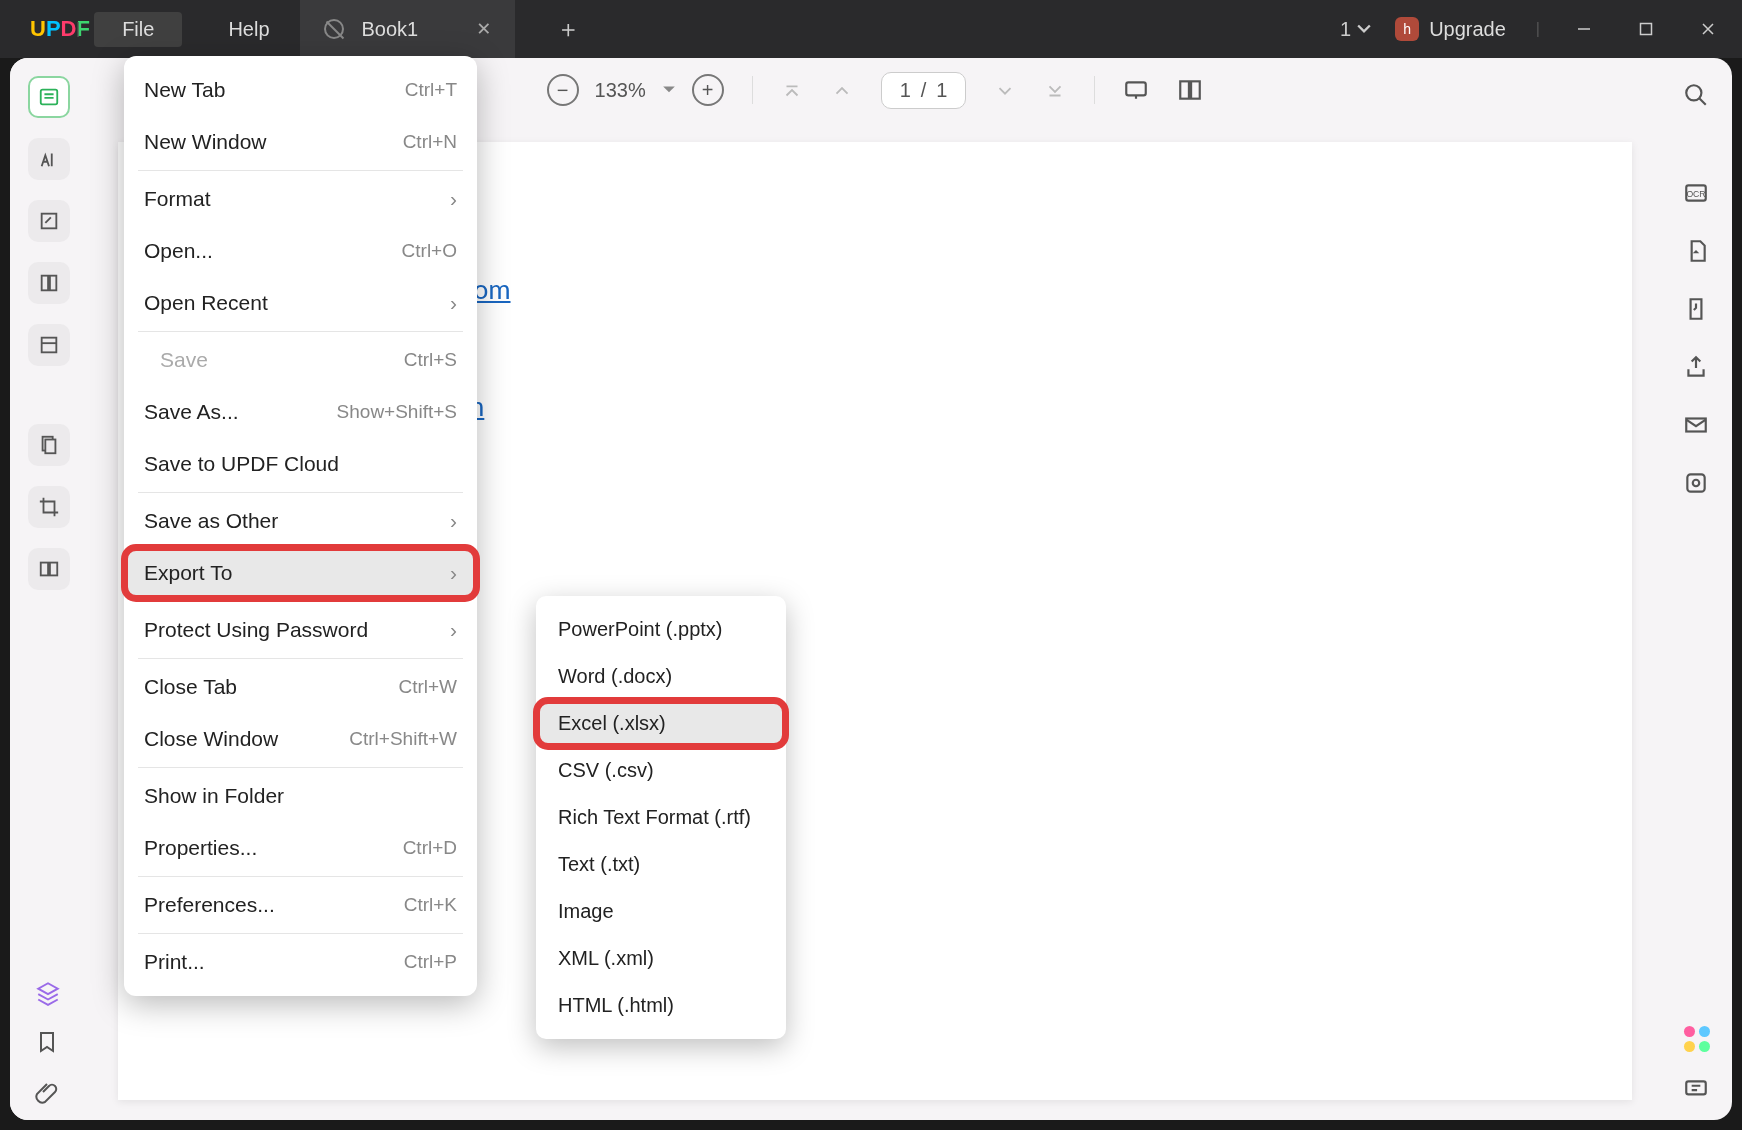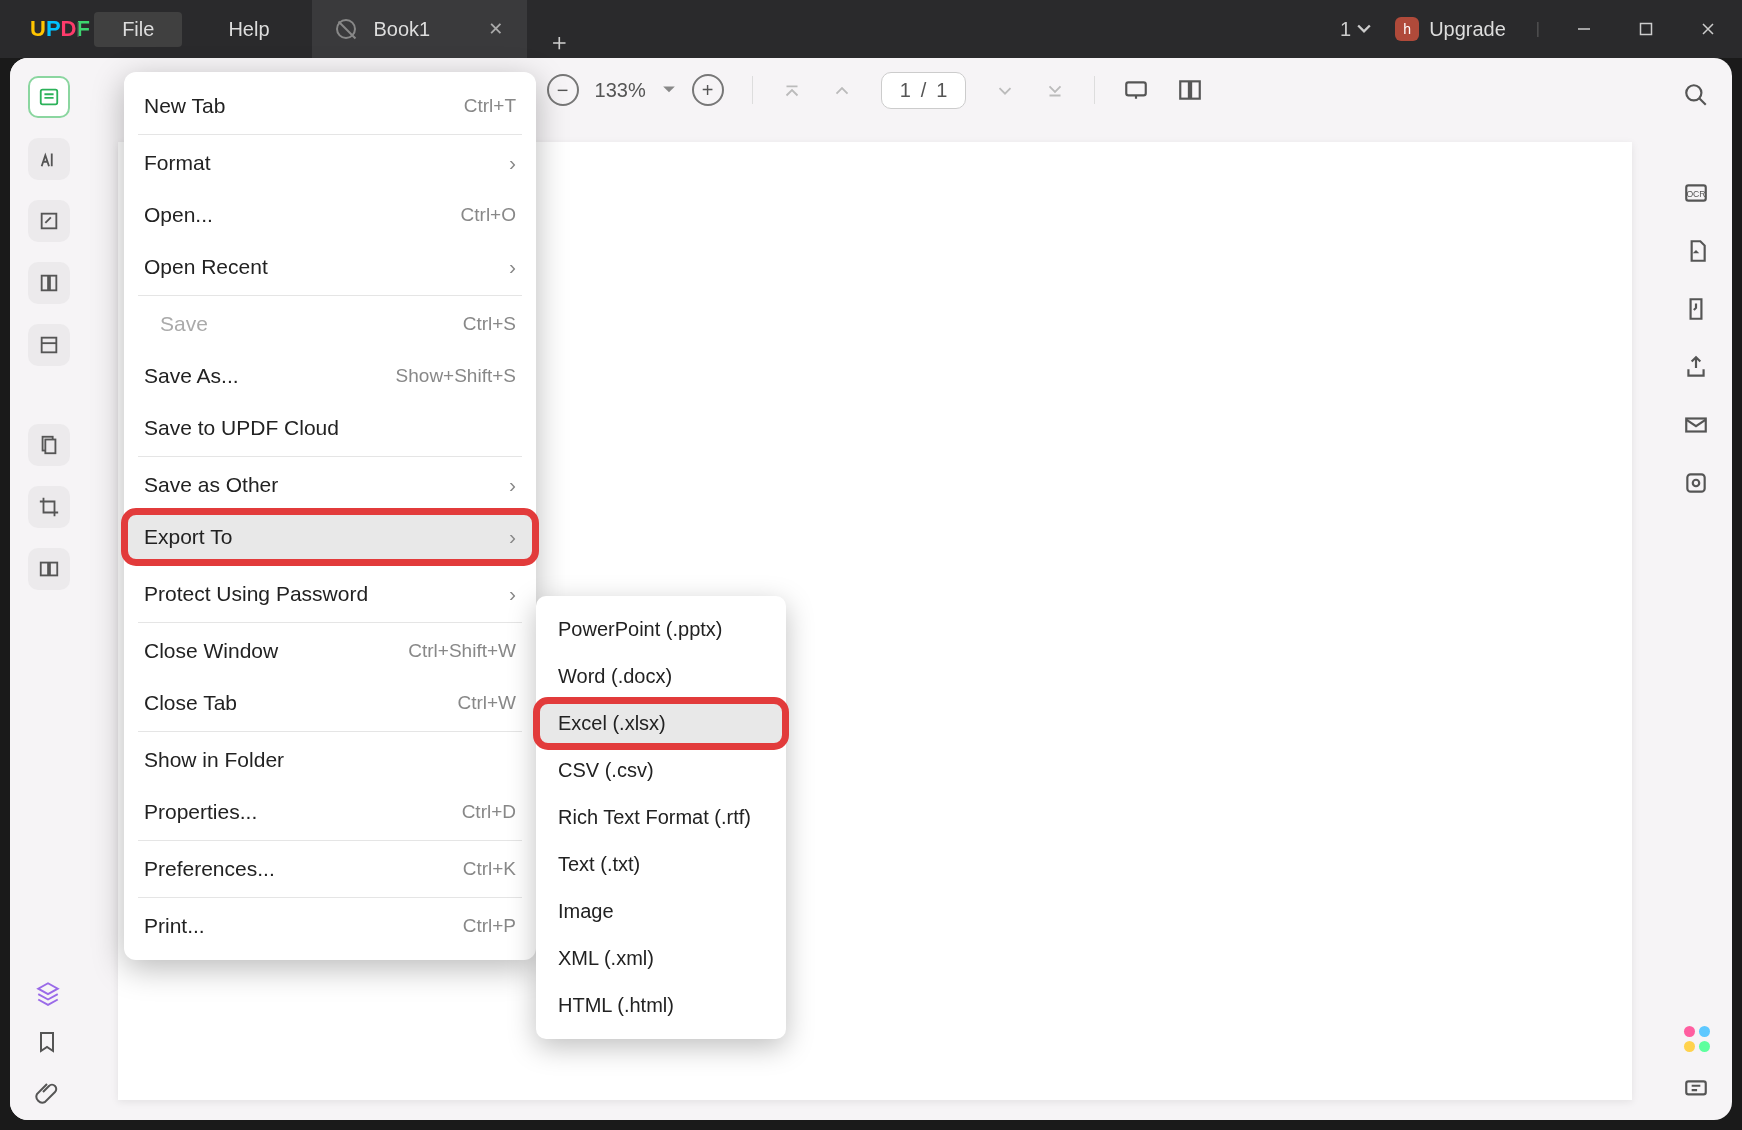--- a/index.html
+++ b/index.html
@@ -5,21 +5,21 @@
   * { margin: 0; padding: 0; box-sizing: border-box; font-family: "Segoe UI", Arial, sans-serif; }
   html, body { width: 1742px; height: 1130px; background: #1a1a1a; overflow: hidden; }
 
   
   .titlebar { height: 58px; background: #2a2a2c; display: flex; align-items: center; color: #ddd; position: relative; }
   .logo { width: 70px; text-align: center; font-weight: 700; font-size: 22px; padding-left: 30px; }
   .logo .u { color: #ffc400; } .logo .p { color: #00c2ff; } .logo .d { color: #ff3b6b; } .logo .f { color: #3dd66f; }
   .menu-sep { color: #555; margin: 0 6px; }
   .file-btn { background: #404040; padding: 6px 28px; border-radius: 4px; font-size: 20px; margin: 0 8px; }
   .help-btn { padding: 6px 18px; font-size: 20px; margin-left: 20px; }
-  .tabstrip { display: flex; align-items: flex-end; margin-left: 24px; height: 100%; }
+  .tabstrip { display: flex; align-items: center; margin-left: 12px; height: 100%; gap: 21px; }
   .tab { display: flex; align-items: center; gap: 18px; padding: 0 24px; height: 100%; background: #3a3a3c; border-radius: 0; font-size: 20px; color: #ddd; }
   .tab .x { color: #aaa; font-size: 18px; margin-left: 40px; }
   .tab-icon { width: 20px; height: 20px; border: 2px solid #888; border-radius: 50%; position: relative; }
   .tab-icon::after { content: ""; position: absolute; width: 24px; height: 2px; background: #888; top: 8px; left: -3px; transform: rotate(45deg); }
   .newtab { color: #ccc; font-size: 24px; margin-left: 20px; }
   .tb-right { position: absolute; right: 10px; display: flex; align-items: center; gap: 14px; }
   .tb-count { color: #ccc; font-size: 20px; display: flex; align-items: center; gap: 6px; }
   .upgrade { display: flex; align-items: center; gap: 10px; font-size: 20px; color: #ddd; padding: 4px 10px; }
   .upgrade .h { width: 24px; height: 24px; background: #b04a3a; border-radius: 6px; display: flex; align-items: center; justify-content: center; font-size: 14px; color: #fff; }
   .win-btn { width: 48px; height: 40px; display: flex; align-items: center; justify-content: center; color: #ccc; }
@@ -54,21 +54,21 @@
   .rt-bottom { position: absolute; bottom: 16px; display: flex; flex-direction: column; gap: 24px; align-items: center; }
   .rt-btn { width: 28px; height: 28px; }
   .flower { width: 26px; height: 26px; position: relative; }
   .flower span { position: absolute; width: 11px; height: 11px; border-radius: 50%; }
   .flower .a { background: #ff5ea0; top: 0; left: 0; }
   .flower .b { background: #5ec8ff; top: 0; right: 0; }
   .flower .c { background: #ffd24d; bottom: 0; left: 0; }
   .flower .d { background: #5eff9e; bottom: 0; right: 0; }
 
   
-  .file-menu { position: absolute; left: 124px; top: 72px; width: 412px; background: #fff; border-radius: 12px; box-shadow: 0 8px 32px rgba(0,0,0,.28); padding: 8px 0; z-index: 50; }
+  .file-menu { position: absolute; left: 124px; top: 56px; width: 353px; background: #fff; border-radius: 12px; box-shadow: 0 8px 32px rgba(0,0,0,.28); padding: 8px 0; z-index: 50; }
   .file-menu .mi { display: flex; align-items: center; justify-content: space-between; padding: 14px 20px; font-size: 21px; color: #222; position: relative; }
   .file-menu .mi.disabled { color: #aaa; padding-left: 36px; }
   .file-menu .mi .short { font-size: 19px; color: #888; }
   .file-menu hr { border: none; border-top: 1px solid #e5e5e5; margin: 2px 14px; }
   .chev { color: #888; }
   .mi.highlight-box { outline: 7px solid #e23b3b; outline-offset: -4px; border-radius: 12px; background: #e8e8e8; }
 
   .sub-menu { position: absolute; left: 536px; top: 596px; width: 250px; background: #fff; border-radius: 10px; box-shadow: 0 8px 28px rgba(0,0,0,.25); padding: 10px 0; z-index: 60; }
   .sub-menu .si { padding: 12px 22px; font-size: 20px; color: #222; }
   .sub-menu .si.highlight-box { outline: 7px solid #e23b3b; outline-offset: -4px; border-radius: 12px; background: #e8e8e8; }
@@ -299,20 +299,24 @@
       </div>
     </div>
   </div>
 </div>
 
 <div class="file-menu">
   <div class="mi">
       <span>New Tab</span>
       <span class="short">Ctrl+T</span>
     </div>
+  <div class="mi">
+      <span>New Window</span>
+      <span class="short">Ctrl+N</span>
+    </div>
   <hr>
   <div class="mi">
       <span>Format</span>
       <span class="chev">›</span>
     </div>
   <div class="mi">
       <span>Open...</span>
       <span class="short">Ctrl+O</span>
     </div>
   <div class="mi">
@@ -340,26 +344,26 @@
       <span>Export To</span>
       <span class="chev">›</span>
     </div>
   <hr>
   <div class="mi">
       <span>Protect Using Password</span>
       <span class="chev">›</span>
     </div>
   <hr>
   <div class="mi">
+      <span>Close Tab</span>
+      <span class="short">Ctrl+W</span>
+    </div>
+  <div class="mi">
       <span>Close Window</span>
       <span class="short">Ctrl+Shift+W</span>
-    </div>
-  <div class="mi">
-      <span>Close Tab</span>
-      <span class="short">Ctrl+W</span>
     </div>
   <hr>
   <div class="mi">
       <span>Show in Folder</span>
     </div>
   <div class="mi">
       <span>Properties...</span>
       <span class="short">Ctrl+D</span>
     </div>
   <hr>

